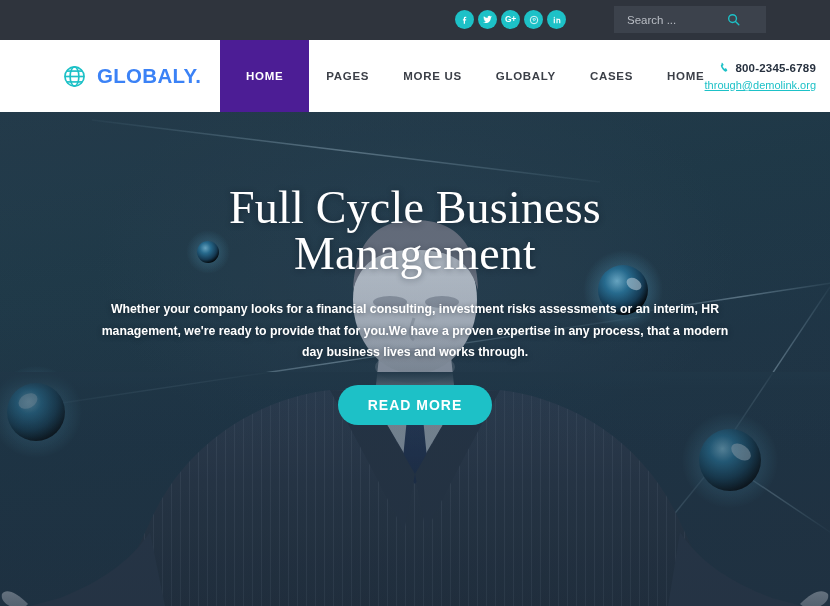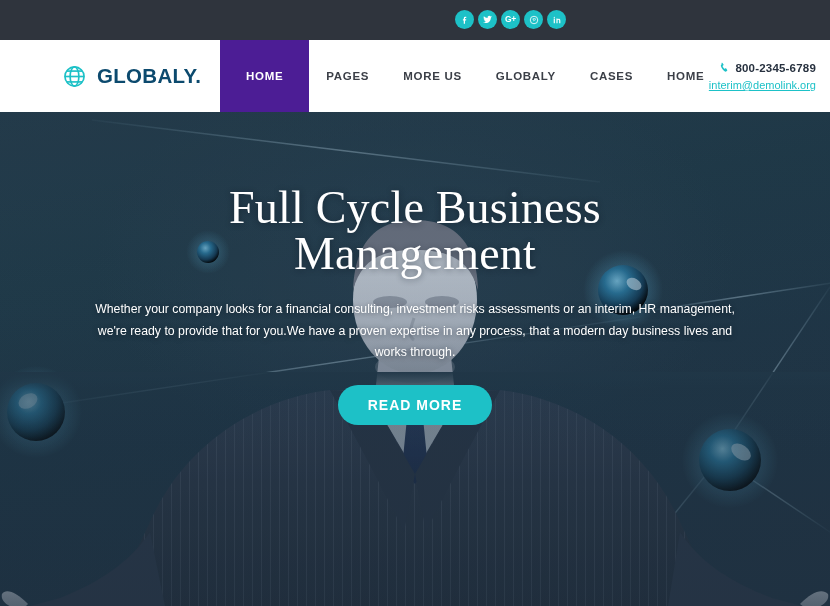--- a/index.html
+++ b/index.html
@@ -48,21 +48,21 @@
   .header{
     position:absolute; left:0; top:40px; width:830px; height:72px;
     background:#ffffff;
   }
   .logo{
     position:absolute; left:62px; top:0; height:72px;
     display:flex; align-items:center; gap:10px; cursor:pointer;
   }
   .logo-globe{ color:#1dc1c7; display:flex; align-items:center; }
   .logo-text{
-    color:#0c4a6e; font-size:20.5px; font-weight:bold; letter-spacing:0.3px;
+    color:#3b82f6; font-size:20.5px; font-weight:bold; letter-spacing:0.3px;
   }
 
   .nav{
     position:absolute; left:220px; top:0; height:72px;
     display:flex; align-items:stretch;
   }
   .nav-item{
     display:flex; align-items:center; justify-content:center;
     color:#3b3f47; font-size:11.5px; font-weight:bold; letter-spacing:0.7px;
     padding:0 17px; cursor:pointer; white-space:nowrap;
@@ -102,21 +102,21 @@
     margin-top:73px;
     font-family:"Liberation Serif", serif;
     color:#ffffff; font-size:46px; line-height:1.0;
     text-align:center; font-weight:normal; letter-spacing:0.2px;
     text-shadow:0 1px 6px rgba(10,20,30,0.45);
     width:640px;
   }
   .hero-sub{
     margin-top:22px; width:640px; text-align:center;
     color:#ffffff; font-size:12.3px; line-height:1.75;
-    font-weight:normal;
+    font-weight:bold;
     text-shadow:0 1px 5px rgba(10,20,30,0.5);
   }
   .cta{
     margin-top:21px;
     background:#1dc1c7; color:#ffffff;
     border:0; border-radius:22px;
     padding:0 30px; height:40px;
     font-size:14px; font-weight:bold; letter-spacing:1px;
     font-family:"Liberation Sans", sans-serif;
     cursor:pointer;
@@ -152,20 +152,29 @@
             <path d="M12 7c-2 0-3.3 1.3-3.3 3 0 .8.4 1.7 1.1 2l.2-.9c-.3-.4-.4-.8-.4-1.2 0-1.3 1-2.4 2.5-2.4 1.3 0 2.2.8 2.2 2 0 1.5-.7 2.7-1.6 2.7-.5 0-.9-.4-.8-.9.2-.7.5-1.4.5-1.9 0-.5-.2-.8-.7-.8-.6 0-1 .6-1 1.4 0 .5.2.8.2.8l-.7 3c-.2.8 0 1.9 0 2 .1 0 .7-.9.9-1.7l.4-1.4c.2.4.8.7 1.4.7 1.8 0 3.1-1.6 3.1-3.8C15.9 8.4 14.2 7 12 7z"></path>
           </svg>
       </div>
       <div class="soc">
         <svg width="10" height="10" viewBox="0 0 24 24" fill="#fff">
             <path d="M6.9 8.3H4.1V20h2.8V8.3zM5.5 4a1.6 1.6 0 1 0 0 3.2 1.6 1.6 0 0 0 0-3.2zM20 13.6c0-3-1.6-4.4-3.7-4.4-1.7 0-2.5.9-2.9 1.6V8.3H10.6c0 .8 0 11.7 0 11.7h2.8v-6.5c0-.3 0-.6.1-.8.3-.7.9-1.4 1.9-1.4 1.3 0 1.8 1 1.8 2.5V20H20v-6.4z"></path>
           </svg>
       </div>
     </div>
 
+    <div class="searchbox">
+      <input type="text" placeholder="Search ..." style="">
+      <span class="search-ico">
+        <svg width="15" height="15" viewBox="0 0 24 24" fill="none" stroke="#1dc1c7" stroke-width="2.2">
+          <circle cx="10.5" cy="10.5" r="6.2"></circle>
+            <line x1="15.2" y1="15.2" x2="20.5" y2="20.5" stroke-linecap="round"></line>
+        </svg>
+      </span>
+    </div>
   </div>
 
   <div class="header">
 
     <div class="logo">
       <span class="logo-globe">
         <svg width="25" height="25" viewBox="0 0 24 24" fill="none" stroke="#1dc1c7" stroke-width="1.6">
           <circle cx="12" cy="12" r="9.2"></circle>
           <ellipse cx="12" cy="12" rx="4.2" ry="9.2"></ellipse>
           <line x1="2.8" y1="12" x2="21.2" y2="12"></line>
@@ -199,21 +208,21 @@
 
     <div class="contact">
       <div class="phone-row">
         <span class="phone-ico">
           <svg width="13" height="13" viewBox="0 0 24 24" fill="#1dc1c7">
             <path d="M6.6 3.5c.5-.4 1.2-.3 1.6.2l2 2.6c.4.5.3 1.2-.2 1.6l-1.3 1c-.2.2-.3.5-.2.8.5 1.4 1.7 3.2 3.1 4.4.2.2.5.2.8.1l1.3-.7c.5-.3 1.2-.1 1.5.4l1.8 2.8c.3.5.2 1.2-.3 1.5l-1.6 1.1c-.7.5-1.6.5-2.3.1C9.8 17 6.6 13.3 5.3 9.1c-.3-.9 0-1.8.7-2.4l.6-.5z"></path>
           </svg>
         </span>
         <span class="phone-num">800-2345-6789</span>
       </div>
-      <a class="email" href="#">interim@demolink.org</a>
+      <a class="email" href="#">through@demolink.org</a>
     </div>
   </div>
 
   <div class="hero">
 
     <svg class="bgart" viewBox="0 0 830 494" preserveAspectRatio="none">
       <defs>
         <radialGradient id="sphere" cx="38%" cy="32%" r="70%">
           <stop offset="0%" stop-color="#7fc8e8"></stop>
           <stop offset="35%" stop-color="#2d7fa8"></stop>

